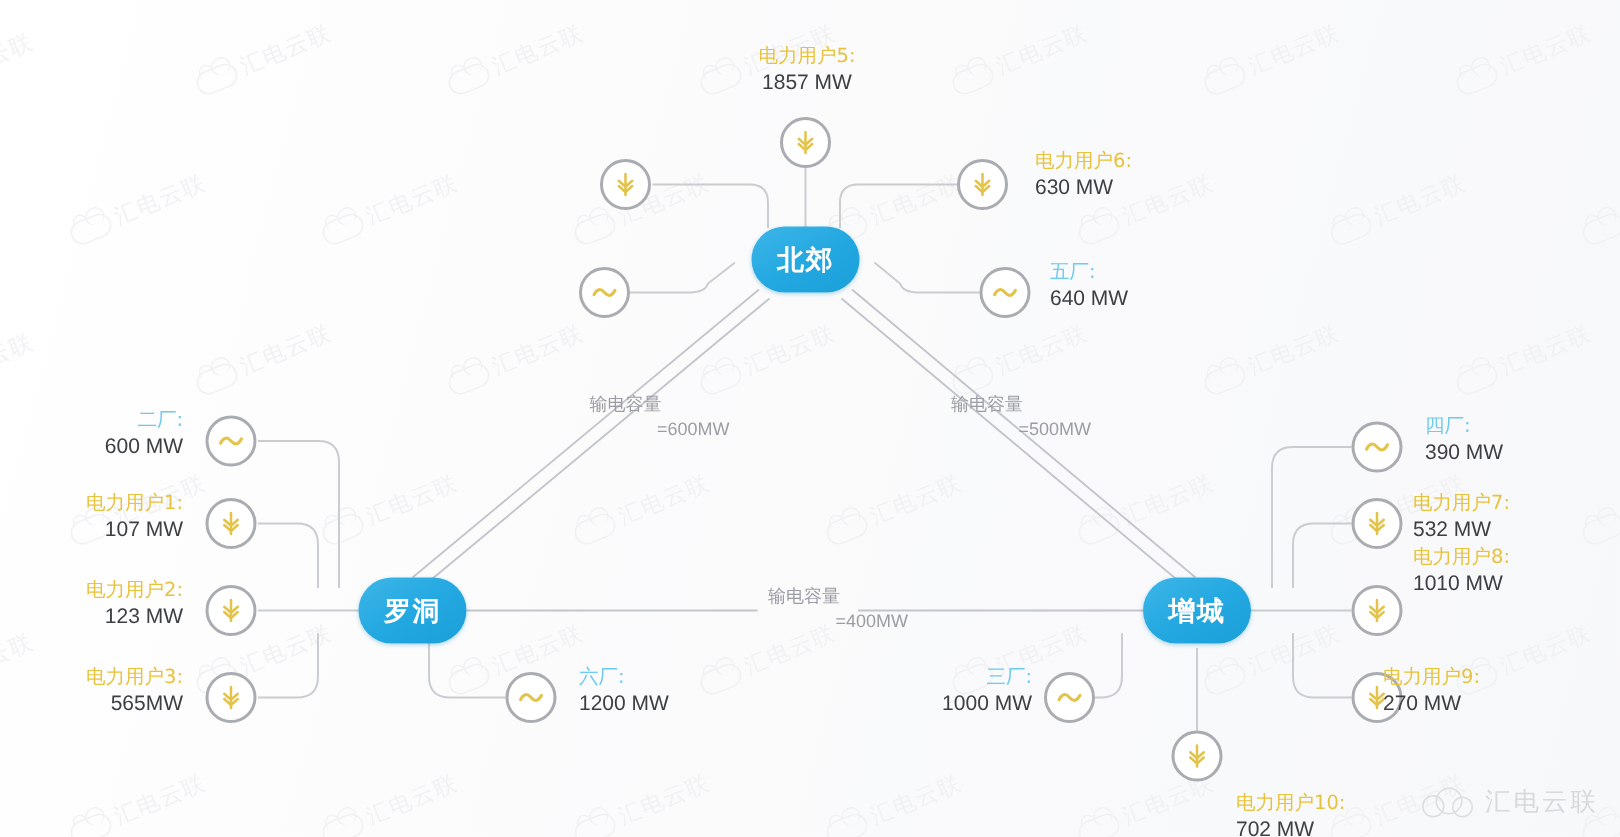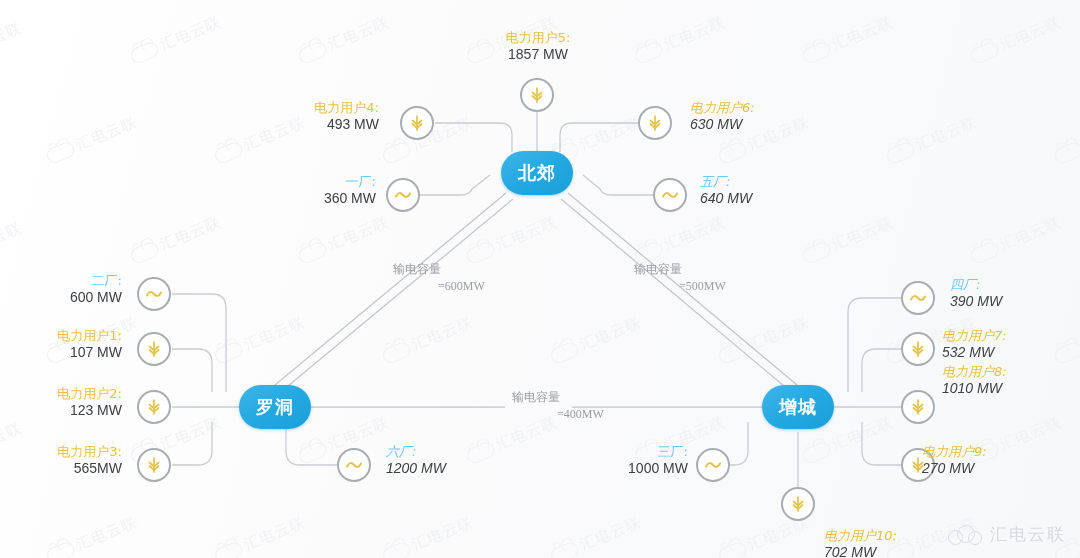--- a/index.html
+++ b/index.html
@@ -94,34 +94,34 @@
     font-size:13px;
     font-family:"DejaVu Sans",sans-serif;
   }
   .lbl .val{
     display:block;
     font-size:14px;
     color:#3d4043;
     font-family:"Liberation Sans",sans-serif;
   }
   .lbl.r{text-align:right;}
-  .lbl.l{text-align:left;font-style:italic;}
+  .lbl.l{text-align:left;}
   .lbl.c{text-align:center;}
   .name.load{color:#e8c23c;}
   .name.gen{color:#6ecbf0;}
 
   .cap{
     position:absolute;z-index:7;
     color:#9a9da3;
     font-size:12px;
     line-height:1.45;
     white-space:nowrap;
     font-family:"DejaVu Sans",sans-serif;
   }
-  .cap .v{font-family:Liberation Serif, serif;padding-left:45px;}
+  .cap .v{font-family:Liberation Sans, sans-serif;padding-left:45px;}
 
   
   #brand{
     position:absolute;right:14px;bottom:12px;
     display:flex;align-items:center;gap:8px;
     z-index:9;
   }
   #brand .btxt{
     font-size:17px;color:#d8d9dc;letter-spacing:2px;
     font-family:"DejaVu Sans",sans-serif;
@@ -392,31 +392,23 @@
         <svg width="20" height="20" viewBox="0 0 20 20">
           <path d="M3 11.5 Q6 5.5 10 10 T17 8.5" stroke="#e3c34a" stroke-width="2" fill="none" stroke-linecap="round"></path>
         </svg>
       </span>
     </div>
 
   <div class="lbl c" style="left:493px;top:30px;width:90px;">
     <span class="name load">电力用户5:</span>
     <span class="val">1857 MW</span>
   </div>
-  <div class="lbl r" style="left:259px;top:100px;width:120px;">
-    <span class="name load">电力用户4:</span>
-    <span class="val">493 MW</span>
-  </div>
   <div class="lbl l" style="left:690px;top:100px;width:130px;">
     <span class="name load">电力用户6:</span>
     <span class="val">630 MW</span>
-  </div>
-  <div class="lbl r" style="left:266px;top:174px;width:110px;">
-    <span class="name gen">一厂:</span>
-    <span class="val">360 MW</span>
   </div>
   <div class="lbl l" style="left:700px;top:174px;width:110px;">
     <span class="name gen">五厂:</span>
     <span class="val">640 MW</span>
   </div>
 
   <div class="lbl r" style="left:10px;top:273px;width:112px;">
     <span class="name gen">二厂:</span>
     <span class="val">600 MW</span>
   </div>

